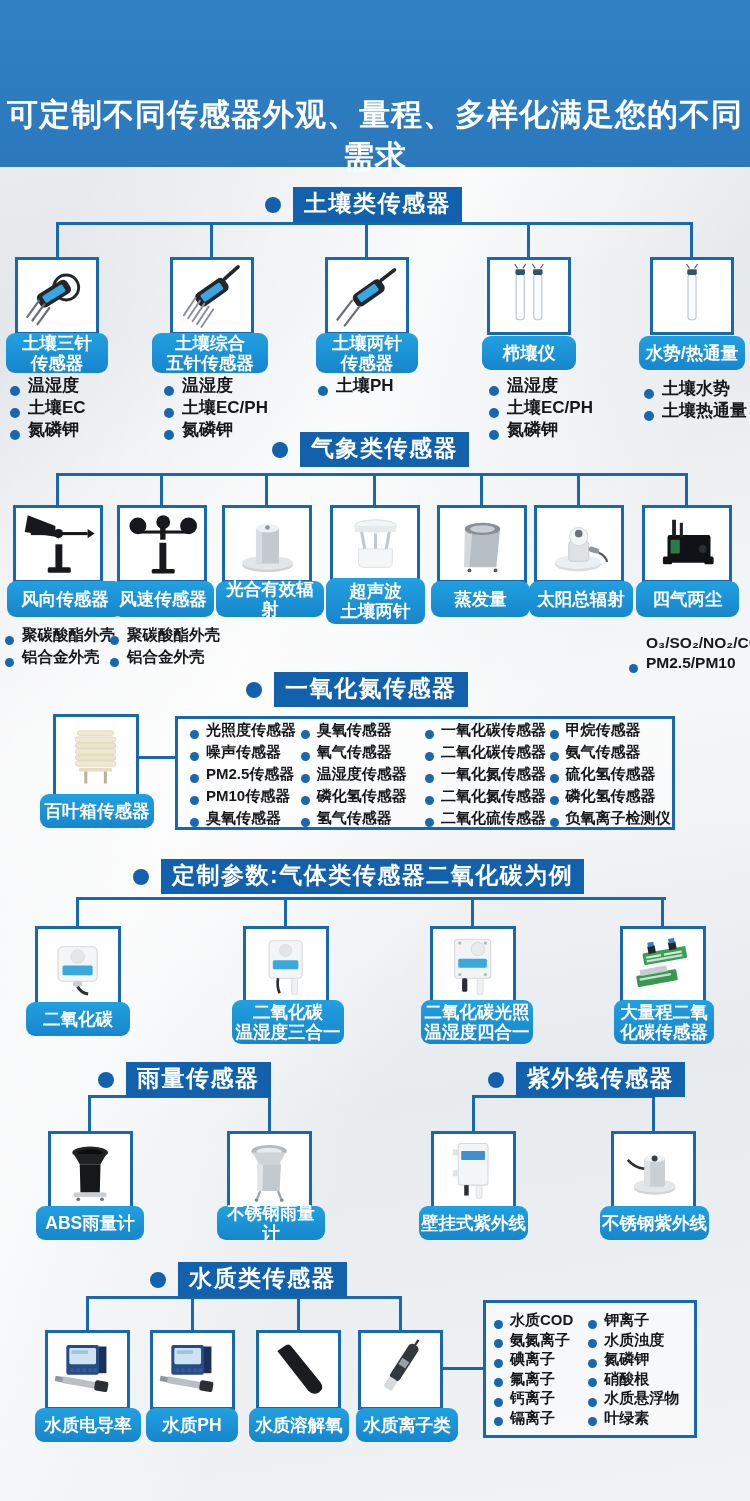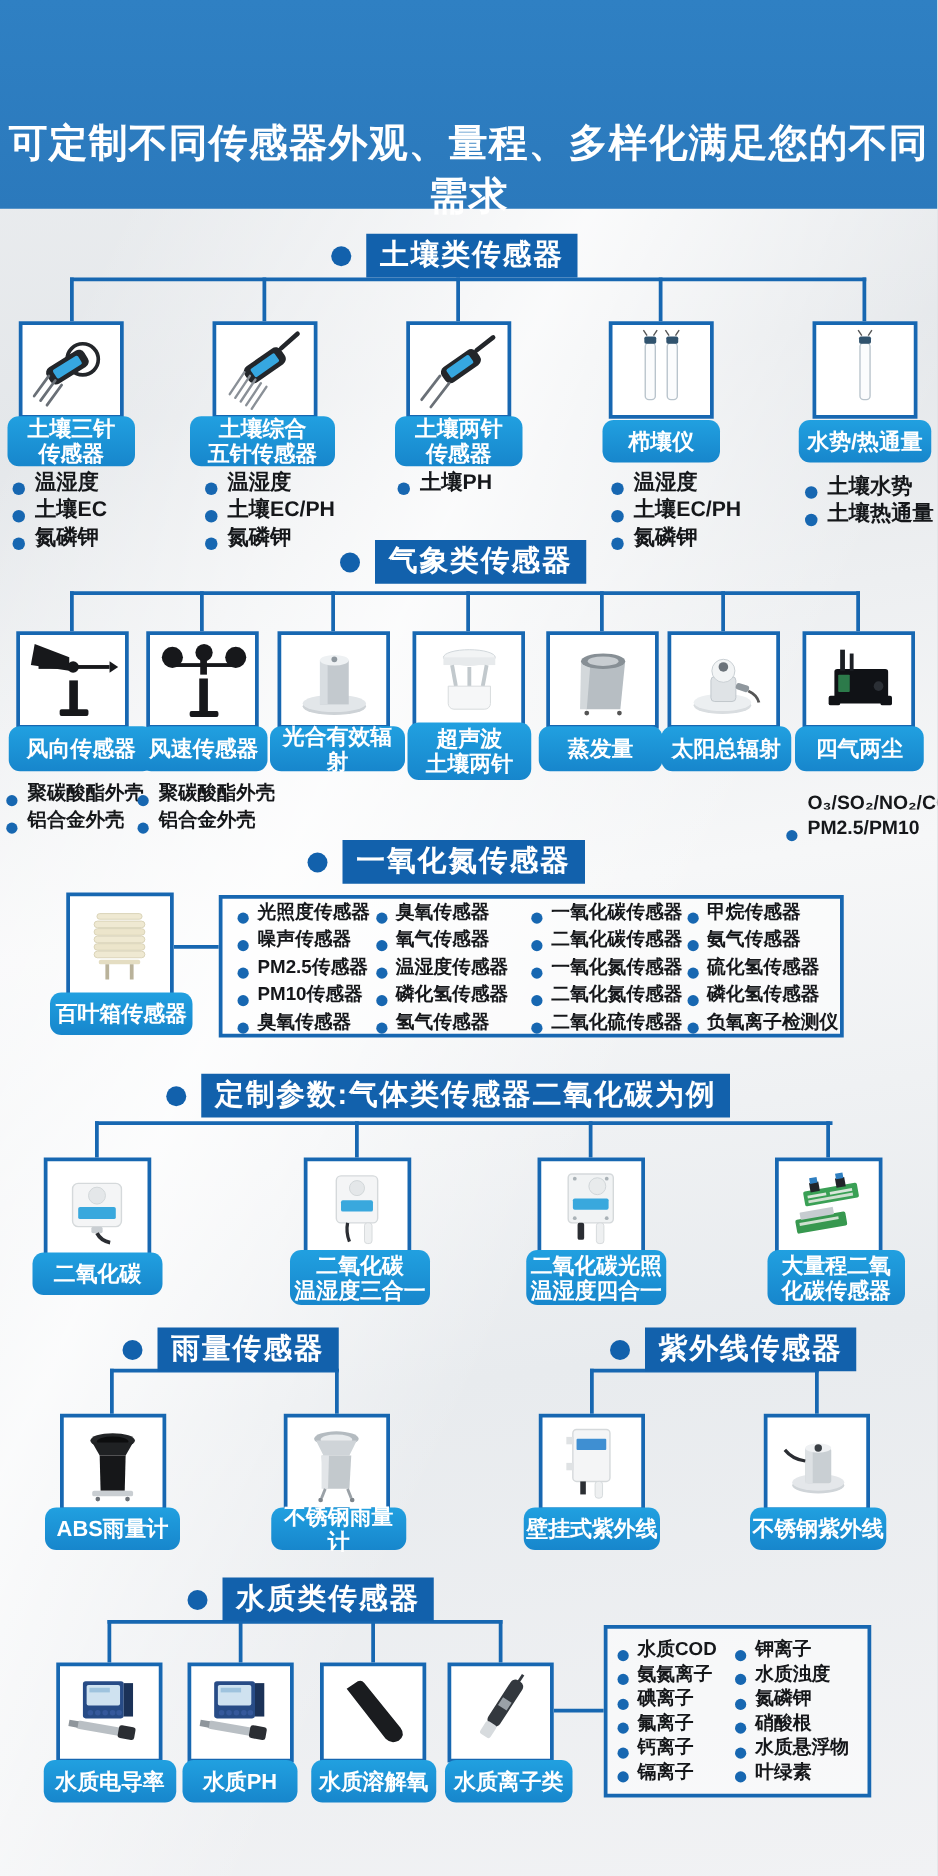--- a/index.html
+++ b/index.html
@@ -602,21 +602,21 @@
       <svg class="pimg" viewBox="0 0 100 90">
         <use href="#s-pcb"></use>
       </svg>
     </div>
 
   <div class="plabel" style="left:26px;top:1002px;width:104px;height:34px">二氧化碳</div>
   <div class="plabel" style="left:232px;top:1000px;width:112px;height:44px">二氧化碳
 温湿度三合一</div>
   <div class="plabel" style="left:421px;top:1000px;width:112px;height:44px">二氧化碳光照
 温湿度四合一</div>
-  <div class="plabel" style="left:614px;top:1000px;width:110px;height:44px">大量程二氧
+  <div class="plabel" style="left:614px;top:1000px;width:100px;height:44px">大量程二氧
 化碳传感器</div>
 
   <div class="sec-header" style="left:98px;top:1062px">
     <span class="sec-dot"></span>
     <span class="sec-title">雨量传感器</span>
   </div>
   <div class="hline" style="left:88px;top:1095px;width:183px"></div>
   <div class="vline" style="left:88px;top:1095px;height:39px"></div>
   <div class="vline" style="left:268px;top:1095px;height:39px"></div>
   <div class="imgbox" style="left:48px;top:1131px;width:85px;height:78px">

